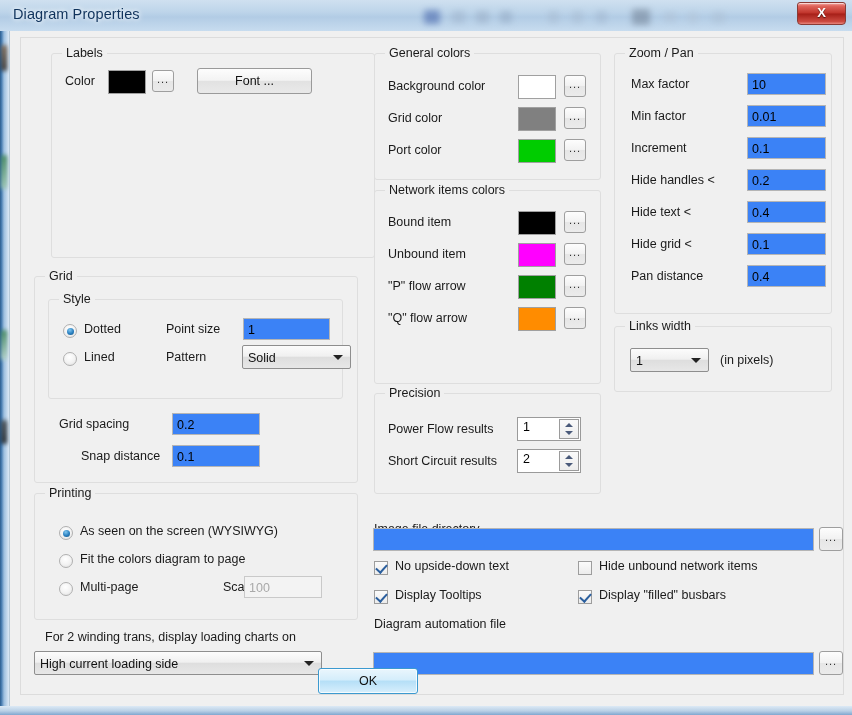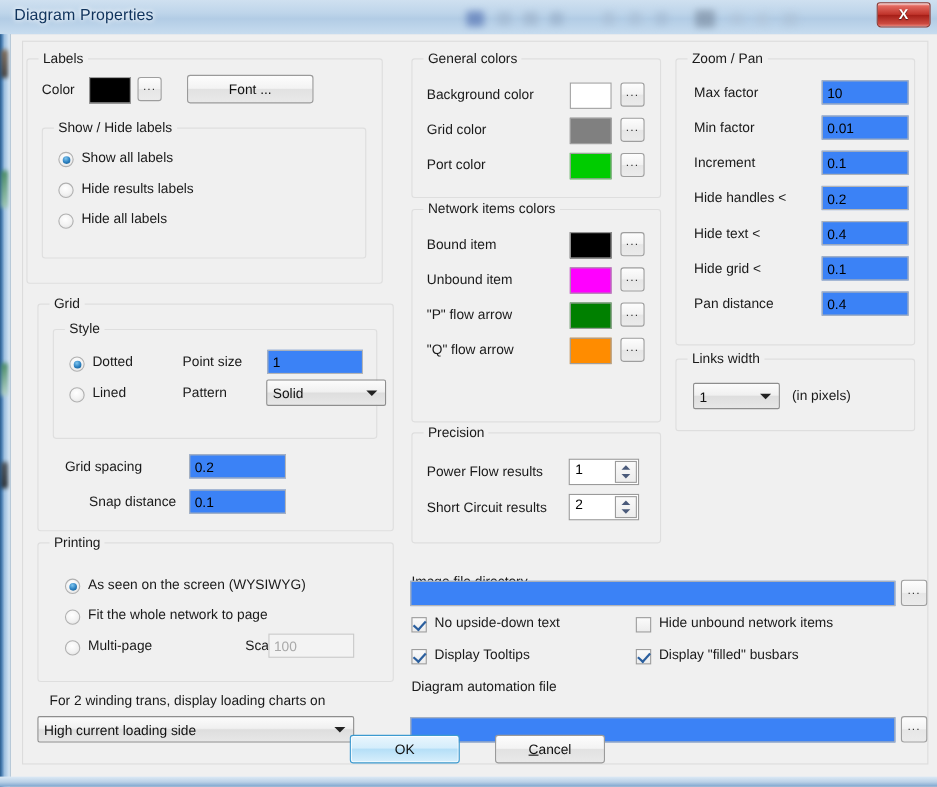--- a/index.html
+++ b/index.html
@@ -149,36 +149,27 @@
       <div class="tb-ico" style="left:268px;top:10px;width:10px;height:11px;background:#b4c5d8;"></div>
       <div class="tb-ico" style="left:292px;top:10px;width:13px;height:11px;background:#adc0d4;"></div>
     </div>
     <div class="titlebar-text">Diagram Properties</div>
     <div class="closebtn">X</div>
   </div>
 
   <div class="dlgbody">
   <div class="panel">
 
-    <div class="grp" style="left:3px;top:15px;width:322px;height:203px;">
+    <div class="grp" style="left:30px;top:15px;width:322px;height:203px;">
       <div class="cap">Labels</div>
       <div class="lbl" style="left:13px;top:20px;">Color</div>
       <div class="swatch" style="left:56px;top:16px;background:#000000;"></div>
       <div class="dots" style="left:100px;top:16px;">...</div>
       <div class="btn" style="left:145px;top:14px;width:115px;height:26px;line-height:24px;">Font ...</div>
 
-      <div class="grp" style="left:13px;top:62px;width:293px;height:117px;">
-        <div class="cap">Show / Hide labels</div>
-        <div class="radio on" style="left:14px;top:21px;"></div>
-        <div class="lbl" style="left:35px;top:19px;">Show all labels</div>
-        <div class="radio" style="left:14px;top:49px;"></div>
-        <div class="lbl" style="left:35px;top:47px;">Hide results labels</div>
-        <div class="radio" style="left:14px;top:77px;"></div>
-        <div class="lbl" style="left:35px;top:75px;">Hide all labels</div>
-      </div>
     </div>
 
     <div class="grp" style="left:13px;top:238px;width:322px;height:205px;">
       <div class="cap">Grid</div>
 
       <div class="grp" style="left:13px;top:22px;width:293px;height:98px;">
         <div class="cap">Style</div>
         <div class="radio on" style="left:14px;top:24px;"></div>
         <div class="lbl" style="left:35px;top:22px;">Dotted</div>
         <div class="radio" style="left:14px;top:52px;"></div>
@@ -196,21 +187,21 @@
       <input class="tin" style="left: 137px; top: 136px; width: 88px;" value="0.2">
       <div class="lbl" style="left:24px;top:172px;margin-left:22px;">Snap distance</div>
       <input class="tin" style="left: 137px; top: 168px; width: 88px;" value="0.1">
     </div>
 
     <div class="grp" style="left:13px;top:455px;width:322px;height:125px;">
       <div class="cap">Printing</div>
       <div class="radio on" style="left:24px;top:32px;"></div>
       <div class="lbl" style="left:45px;top:30px;">As seen on the screen (WYSIWYG)</div>
       <div class="radio" style="left:24px;top:60px;"></div>
-      <div class="lbl" style="left:45px;top:58px;">Fit the whole network to page</div>
+      <div class="lbl" style="left:45px;top:58px;">Fit the colors diagram to page</div>
       <div class="radio" style="left:24px;top:88px;"></div>
       <div class="lbl" style="left:45px;top:86px;">Multi-page</div>
       <div class="lbl" style="left:140px;top:86px;margin-left:48px;">Scaling %</div>
       <input class="tin disabled" style="left: 209px; top: 82px; width: 78px;" disabled="" value="100">
     </div>
 
     <div class="lbl" style="left:24px;top:592px;">For 2 winding trans, display loading charts on</div>
     <div class="combo" style="left:13px;top:613px;width:288px;">
       <span>High current loading side</span>
       <span class="arw"></span>
@@ -303,21 +294,18 @@
     <div class="cbx on" style="left:353px;top:552px;"></div>
     <div class="lbl" style="left:374px;top:550px;">Display Tooltips</div>
     <div class="cbx on" style="left:557px;top:552px;"></div>
     <div class="lbl" style="left:578px;top:550px;">Display "filled" busbars</div>
 
     <div class="lbl" style="left:353px;top:579px;">Diagram automation file</div>
     <input class="tin" style="left: 352px; top: 614px; width: 441px; height: 23px;" value="">
     <div class="dots" style="left:798px;top:613px;width:24px;height:24px;line-height:19px;">...</div>
 
     <div class="btn primary" style="left:297px;top:630px;width:100px;height:26px;line-height:24px;">OK</div>
-    <div class="btn" style="left:429px;top:630px;width:100px;height:26px;line-height:24px;">
-      <span><u>C</u><span>ancel</span></span>
-    </div>
 
   </div>
   </div>
 
   <div class="bottombar"></div>
 </div>
 
 </body></html>

